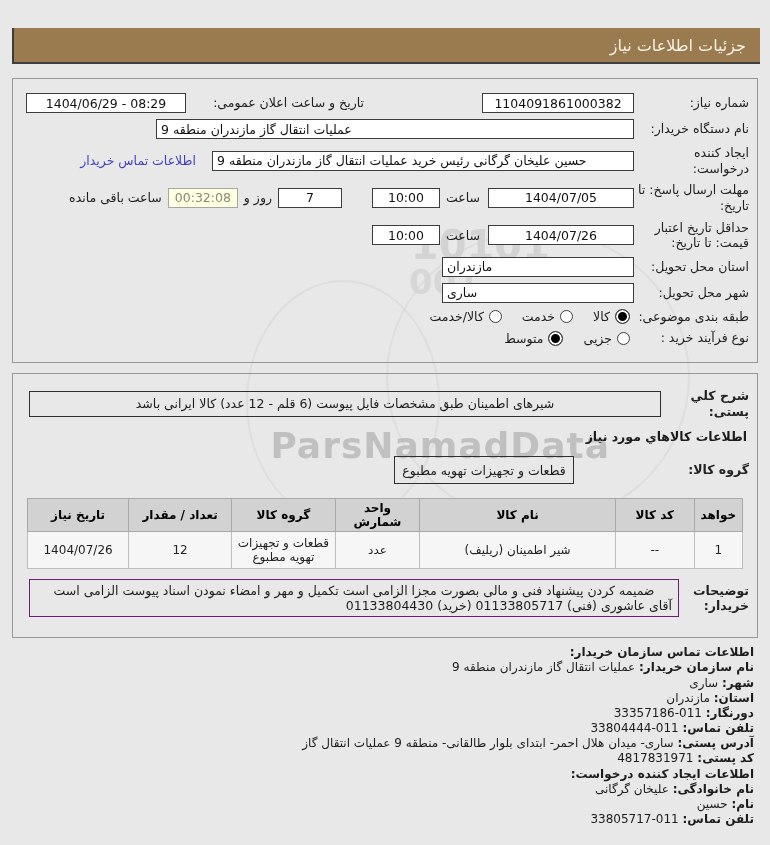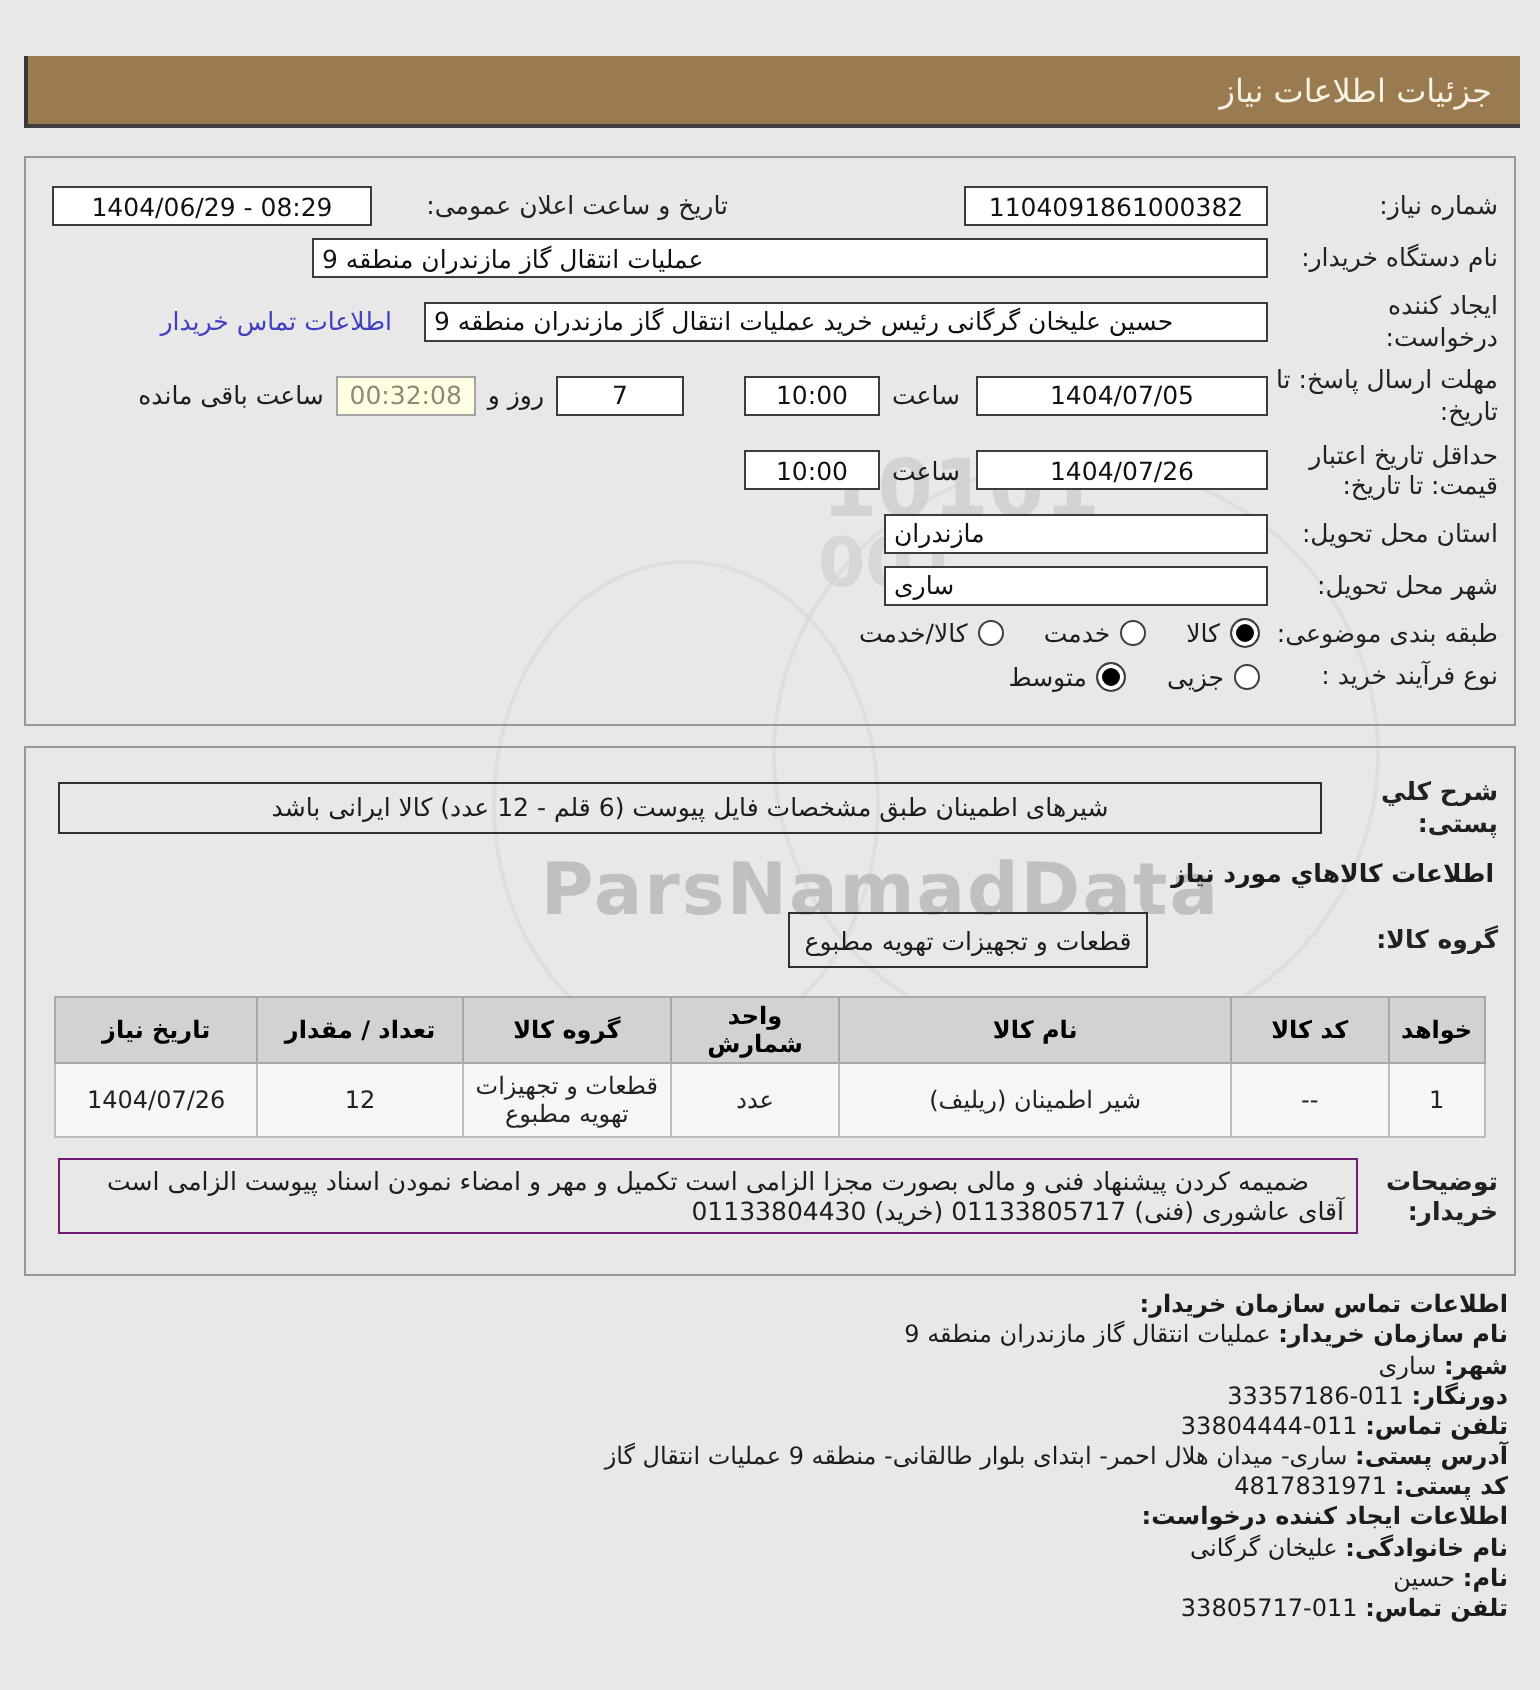--- a/index.html
+++ b/index.html
@@ -227,20 +227,21 @@
         <div class="l2" dir="ltr" style="text-align:right;">01133804430 آقای عاشوری (فنی) 01133805717 (خرید)</div>
       </div>
     </div>
 
   </div>
 
   <div class="sec3">
     <div class="line bl">اطلاعات تماس سازمان خریدار:</div>
     <div class="line"><span class="bl">نام سازمان خریدار:</span> <span>عملیات انتقال گاز مازندران منطقه 9</span></div>
     <div class="line"><span class="bl">شهر:</span> <span>ساری</span></div>
+    <div class="line"><span class="bl">استان:</span> <span>مازندران</span></div>
     <div class="line"><span class="bl">دورنگار:</span> <span class="num" dir="ltr">33357186-011</span></div>
     <div class="line"><span class="bl">تلفن تماس:</span> <span class="num" dir="ltr">33804444-011</span></div>
     <div class="line"><span class="bl">آدرس پستی:</span> <span>ساری- میدان هلال احمر- ابتدای بلوار طالقانی- منطقه 9 عملیات انتقال گاز</span></div>
     <div class="line"><span class="bl">کد پستی:</span> <span class="num" dir="ltr">4817831971</span></div>
     <div class="line bl">اطلاعات ایجاد کننده درخواست:</div>
     <div class="line"><span class="bl">نام خانوادگی:</span> <span>علیخان گرگانی</span></div>
     <div class="line"><span class="bl">نام:</span> <span>حسین</span></div>
     <div class="line"><span class="bl">تلفن تماس:</span> <span class="num" dir="ltr">33805717-011</span></div>
   </div>
 

